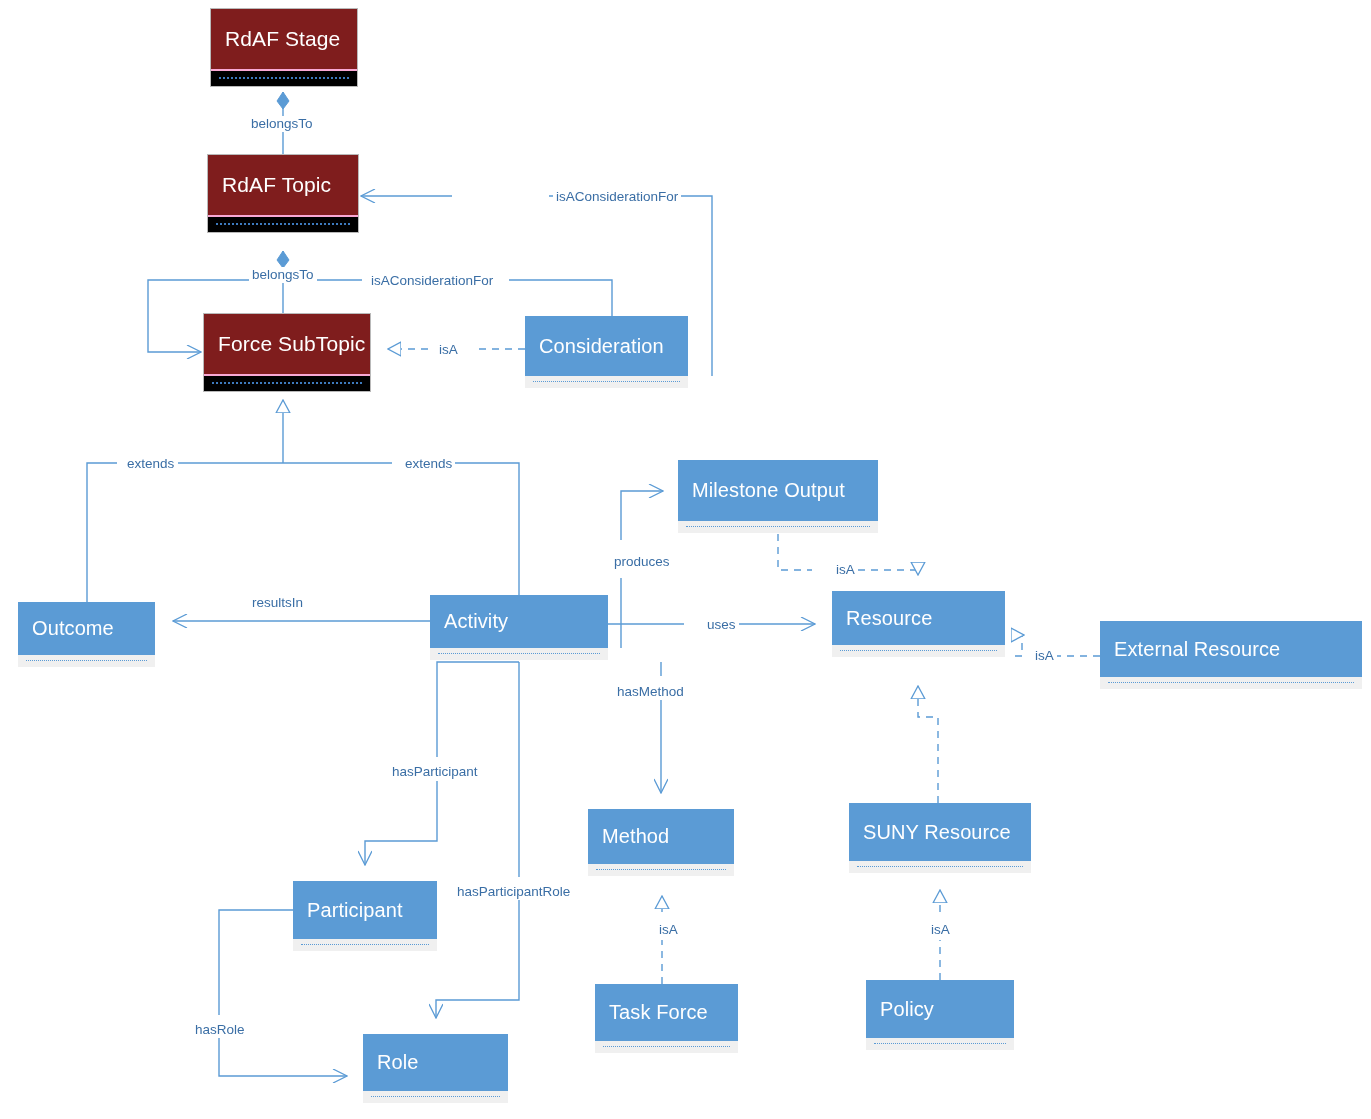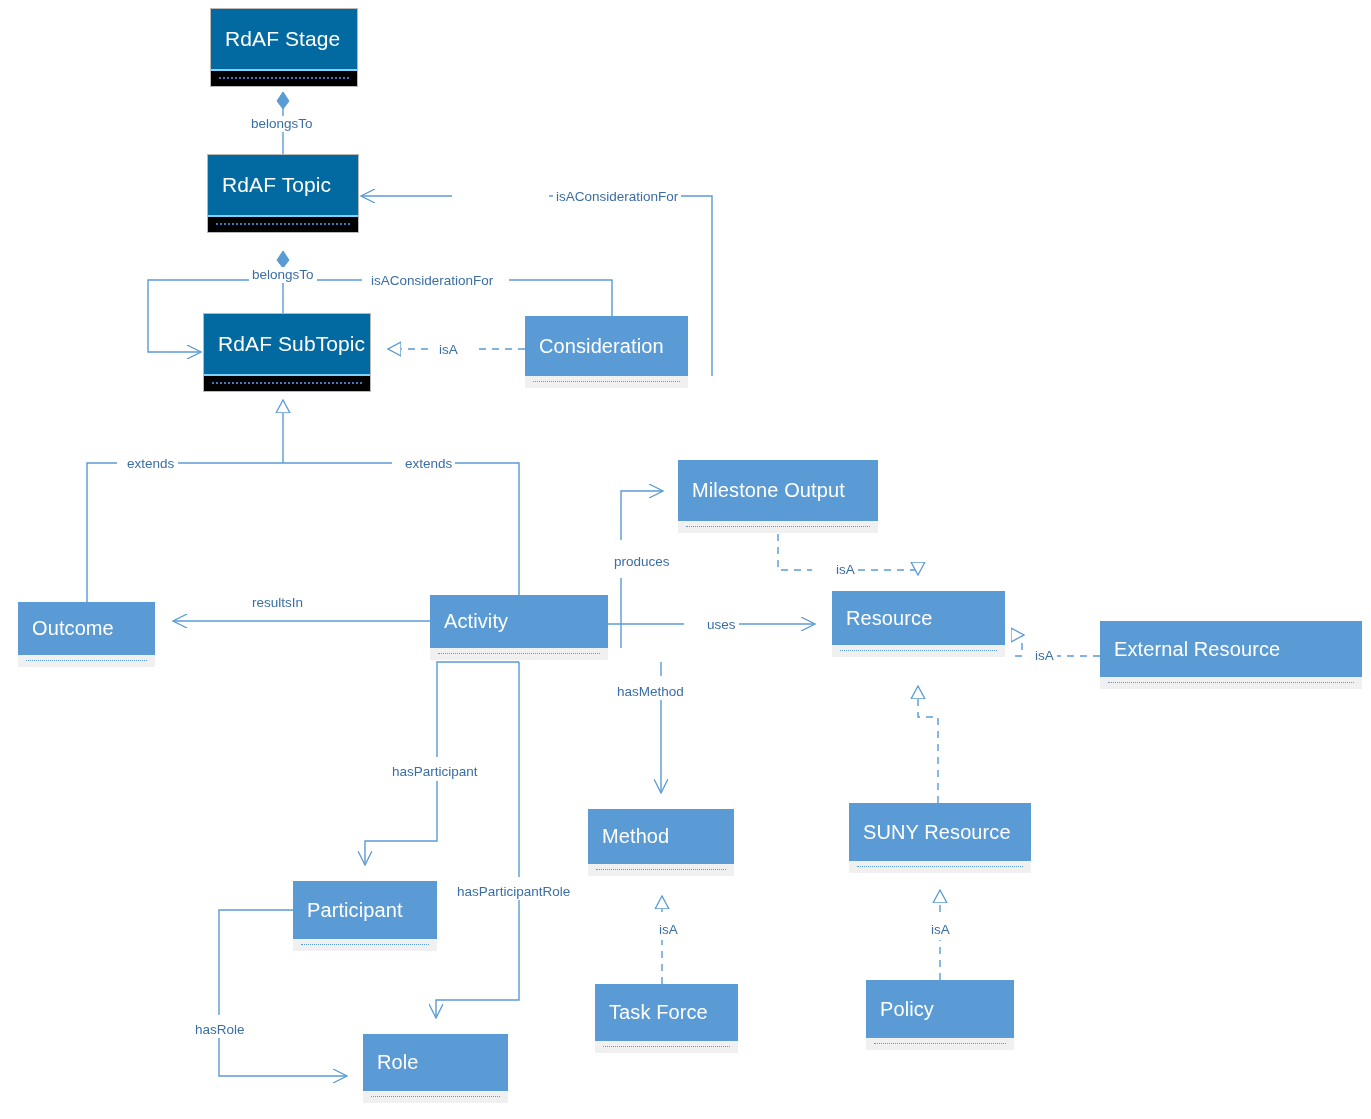--- a/index.html
+++ b/index.html
@@ -61,23 +61,23 @@
     height: 0;
     width: 100%;
   }
   
   .node.black {
     border: 1px solid #b9b9b9;
     background: #000000;
     padding: 0;
   }
   .node.black .body {
-    background: #0369a1;
+    background: #7f1d1d;
     padding: 0 14px;
-    border-bottom: 2px solid #7dd3fc;
+    border-bottom: 2px solid #f9a8d4;
   }
   .node.black .footer {
     box-sizing: border-box;
     background: #000000;
     width: 100%;
     padding: 6px 8px 7px 8px;
   }
   .node.black .footer .dots {
     border-top: 2px dotted #3E7BBF;
     height: 0;
@@ -221,21 +221,21 @@
     <div class="body" style="height:62px;">
       <span class="label" style="font-size:21px;">RdAF Topic</span>
     </div>
     <div class="footer">
       <div class="dots"></div>
     </div>
   </div>
 
   <div class="node black" style="left:203px; top:313px; width:168px;">
     <div class="body" style="height:62px;">
-      <span class="label" style="font-size:21px;">RdAF SubTopic</span>
+      <span class="label" style="font-size:21px;">Force SubTopic</span>
     </div>
     <div class="footer">
       <div class="dots"></div>
     </div>
   </div>
 
   <div class="node blue" style="left:678px; top:460px; width:200px;">
     <div class="body" style="height:61px;">
       <span class="label" style="font-size:20px;">Milestone Output</span>
     </div>

